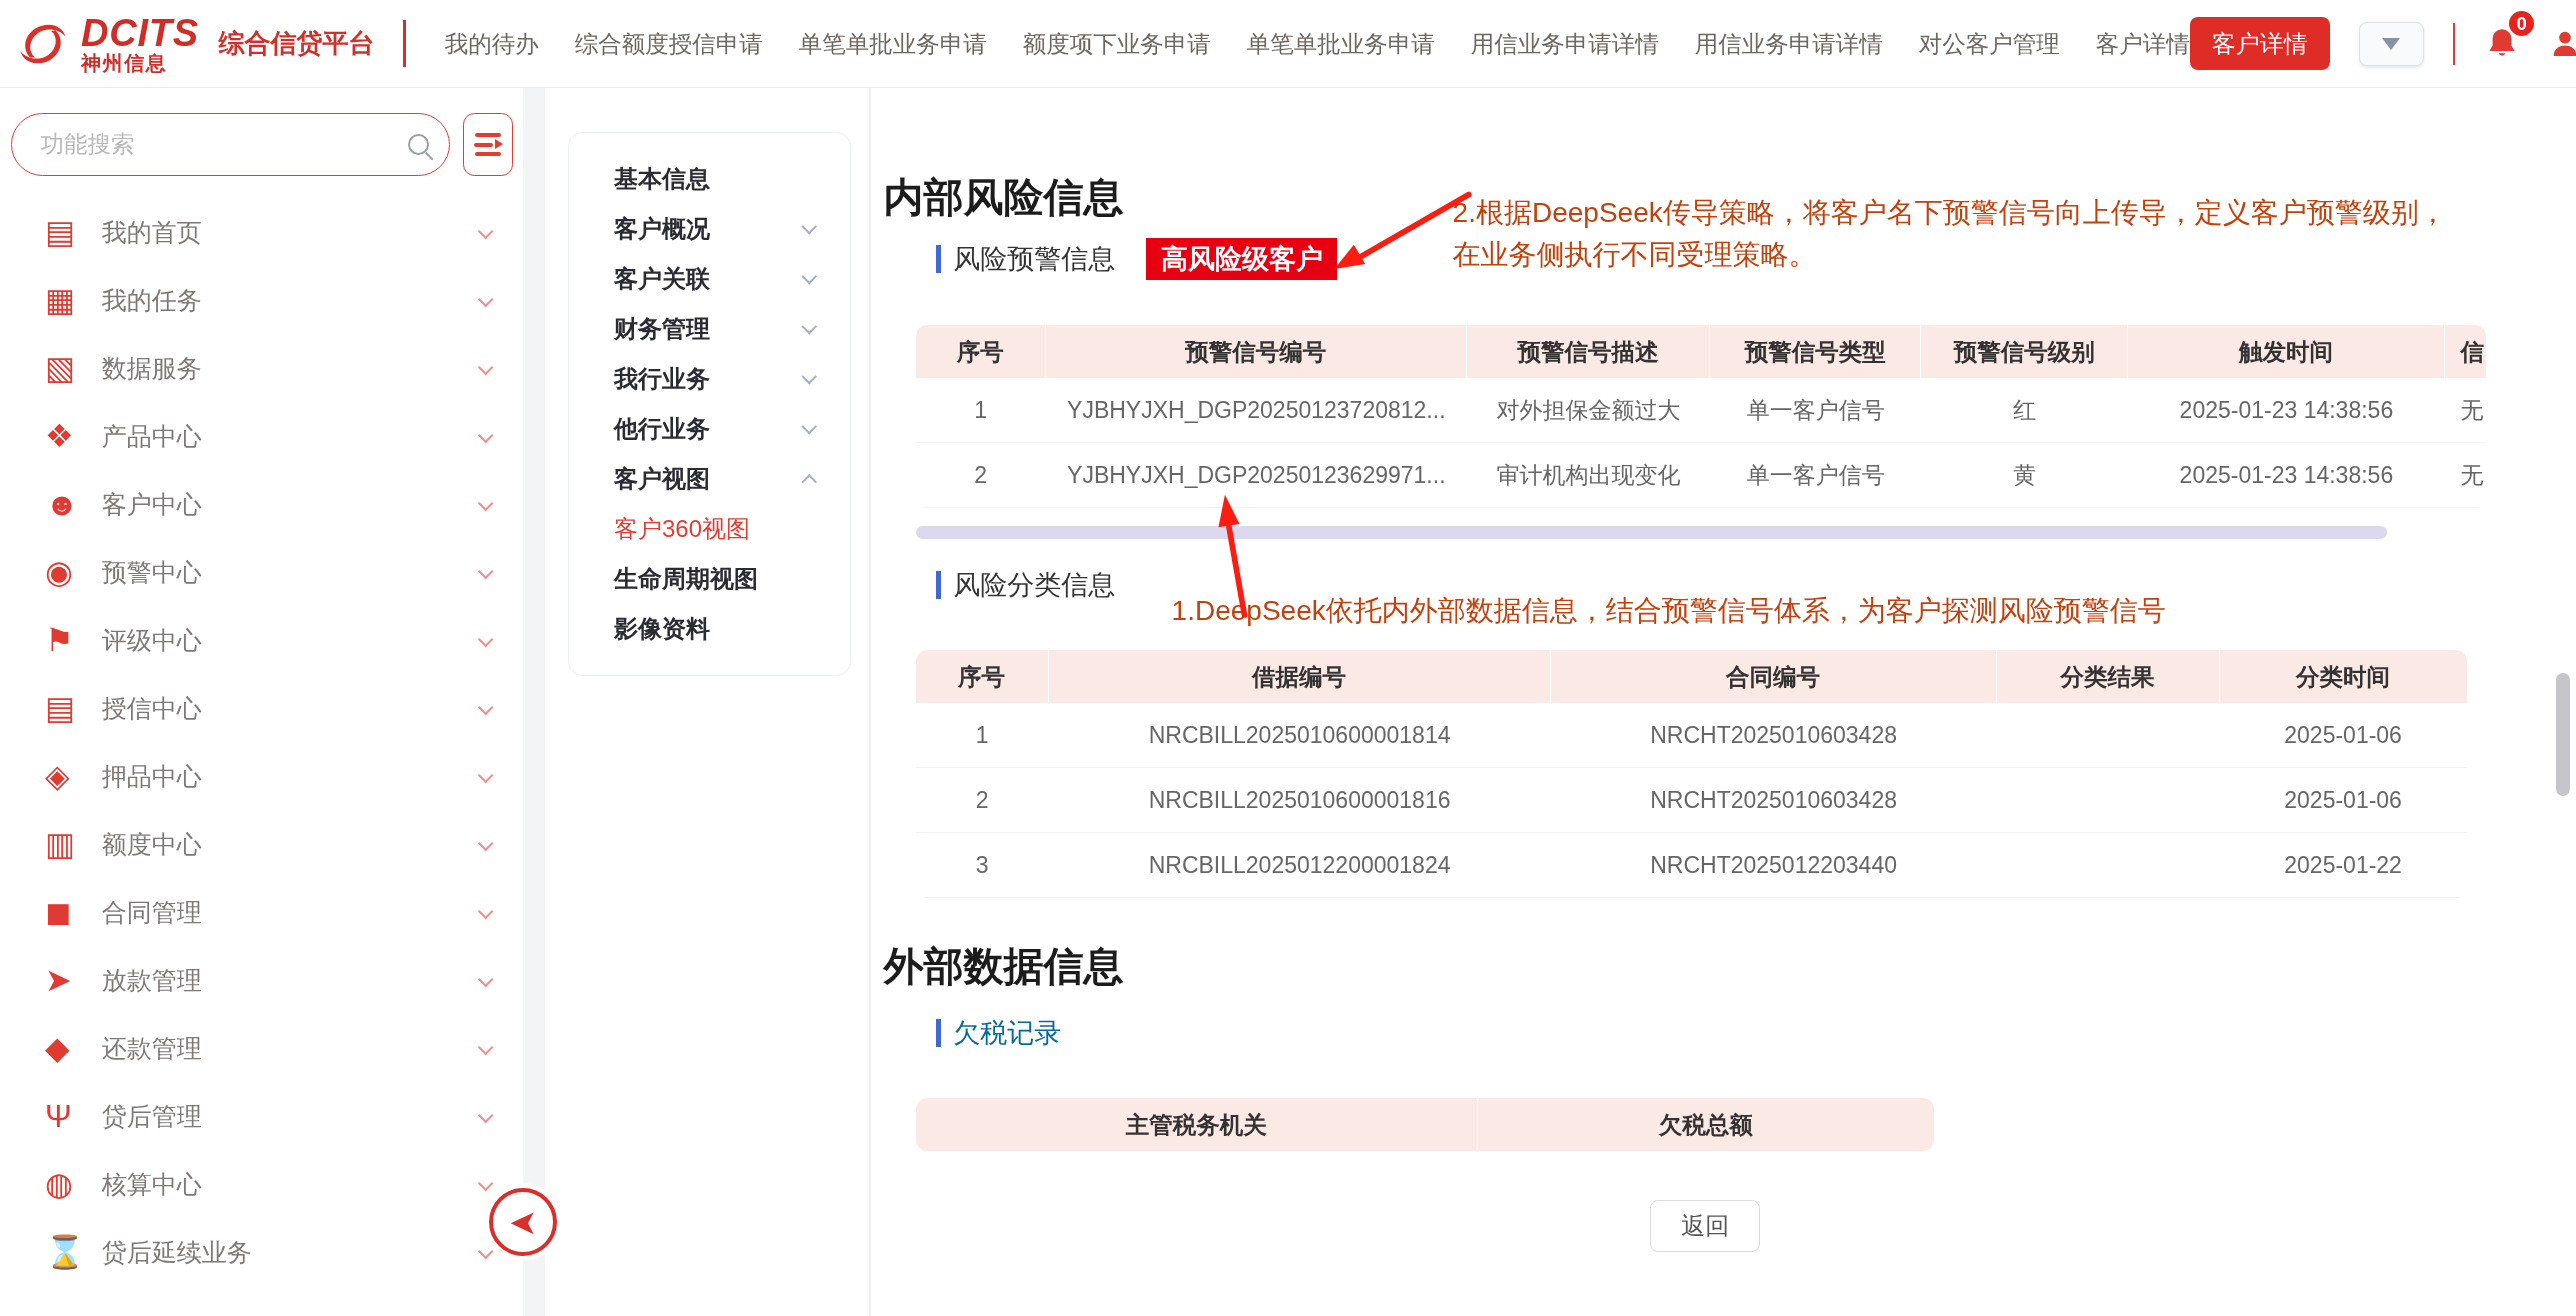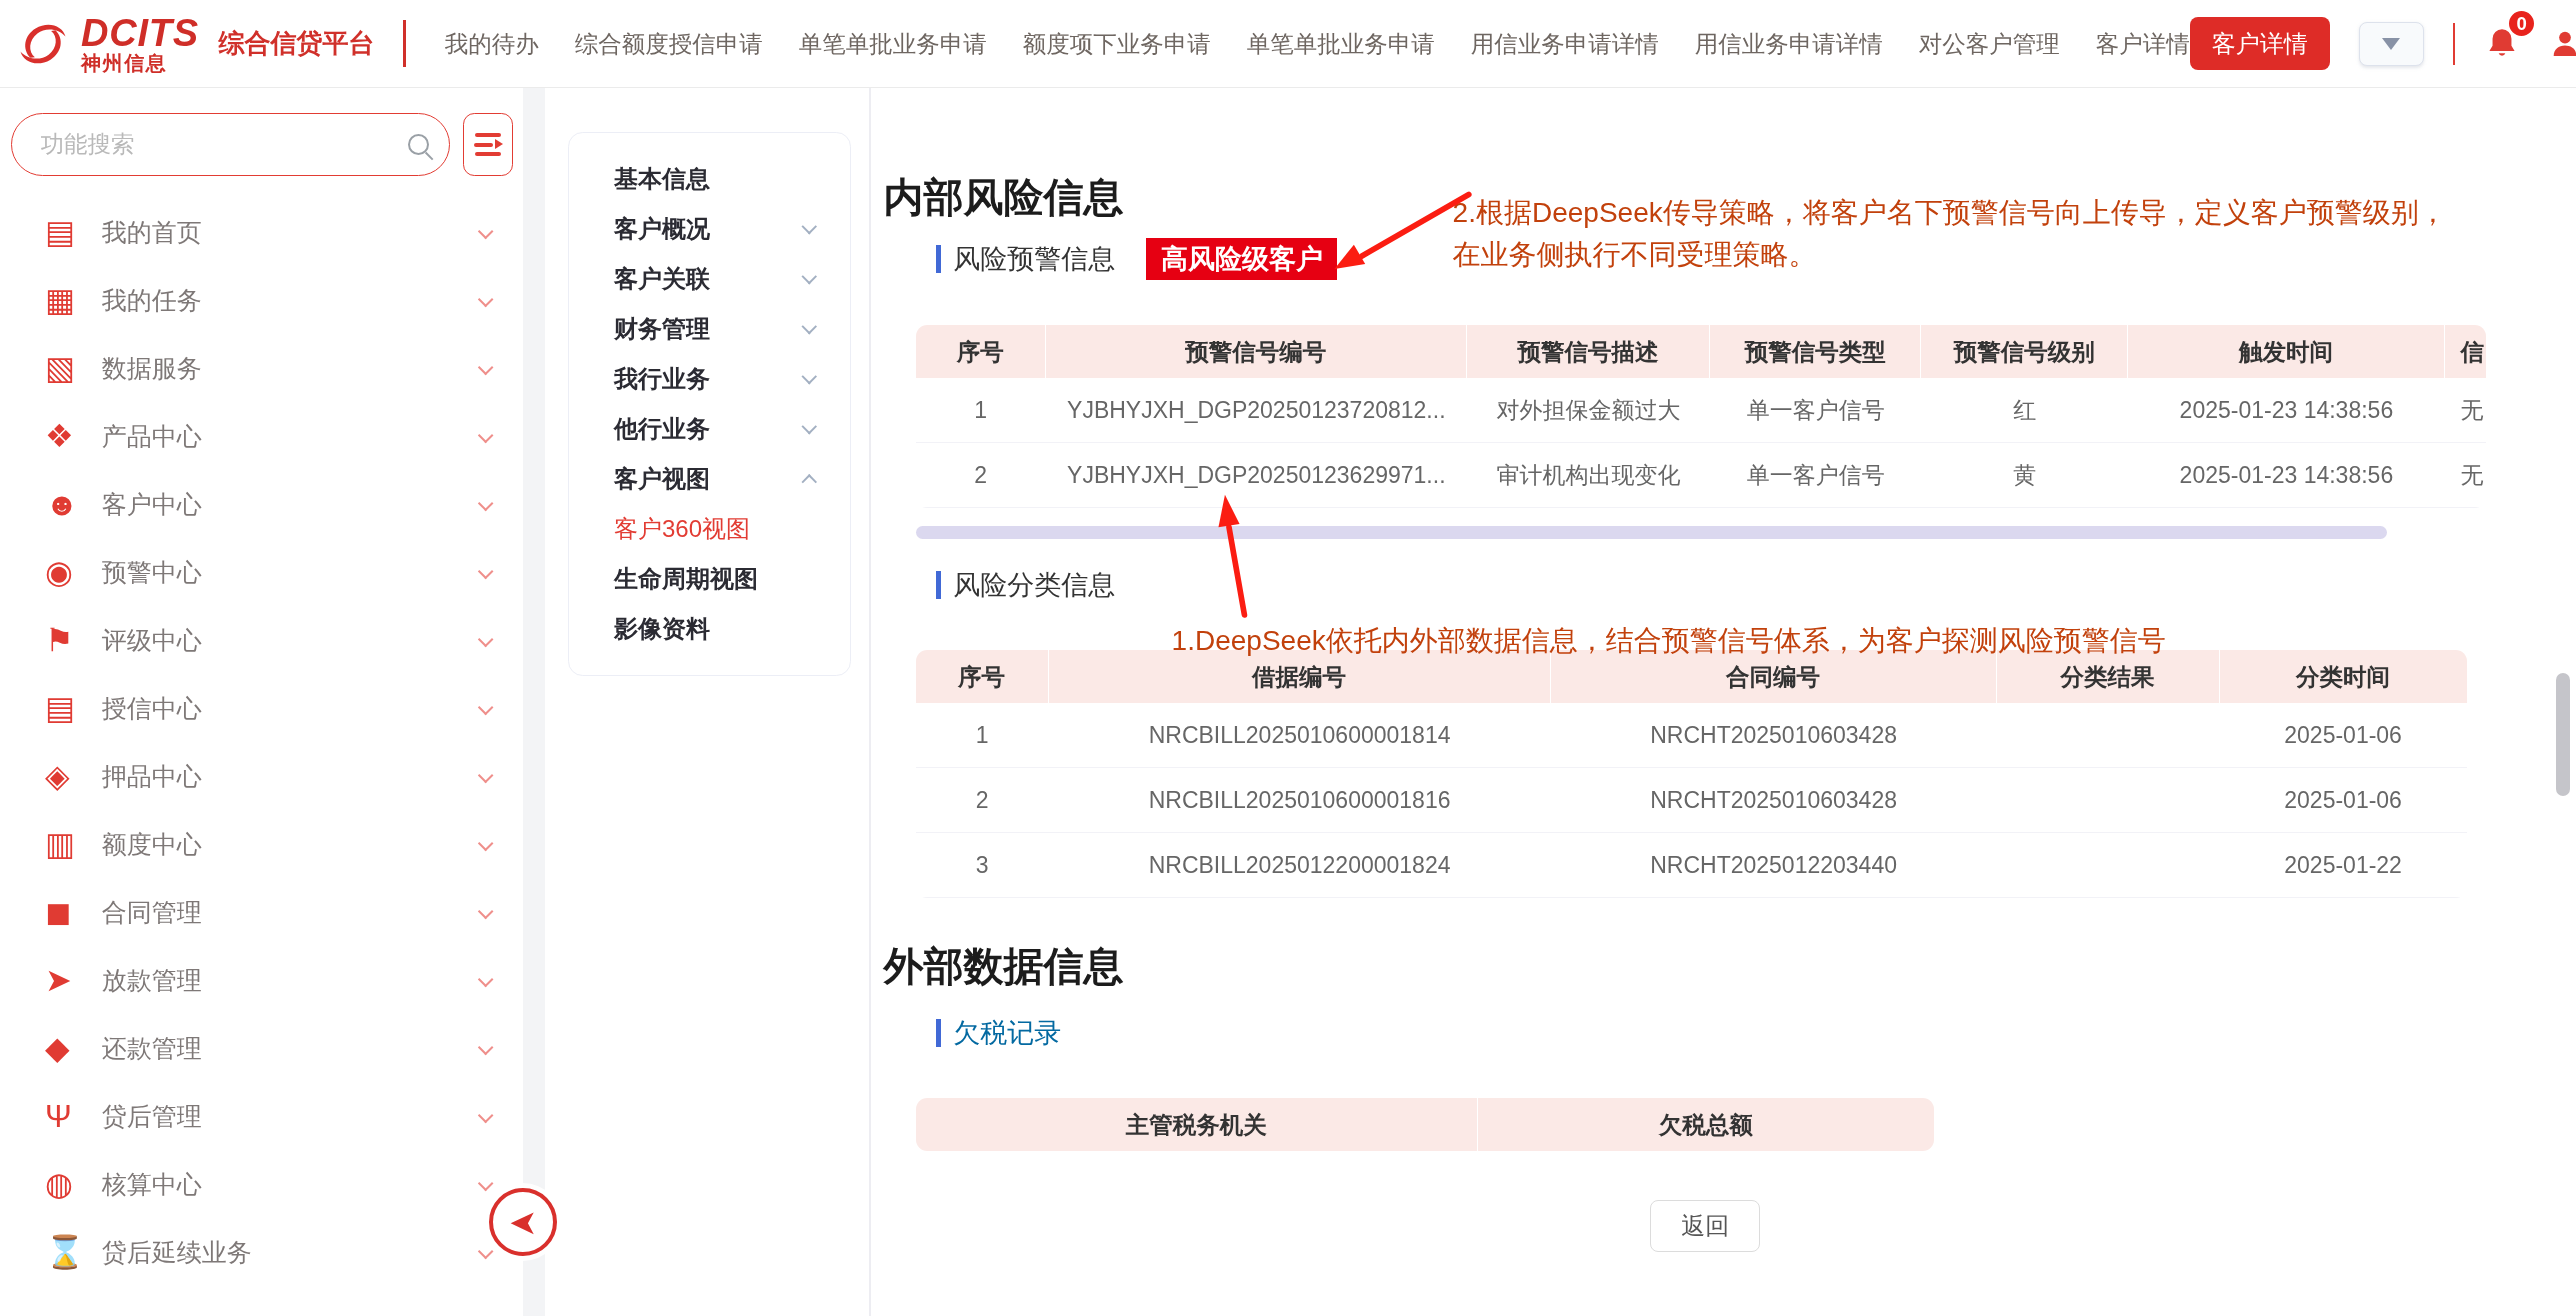--- a/index.html
+++ b/index.html
@@ -112,21 +112,21 @@
   .h1-ext  { margin-top: 50px; }
   .sec-mt3 { margin-top: 31px; }
 
   .back-btn { display: block; margin: 49px auto 0; min-width: 110px; height: 52px; background: #fff;
               border: 1.6px solid #dcdcdc; border-radius: 8px; font-size: 24px; color: #555; cursor: pointer;
               padding: 0 24px; font-family: inherit; }
 
   
   .annotation { position: absolute; color: #c2410c; font-size: 28px; line-height: 1.5; font-weight: 500; }
   .ann-2 { left: 582px; top: 104px; width: 1021px; }
-  .ann-1 { left: 301px; top: 502px; width: 1297px; white-space: nowrap; margin-top: 30px; }
+  .ann-1 { left: 301px; top: 502px; width: 1297px; white-space: nowrap; }
   .arrow-svg { position: absolute; }
   .arrow-2 { left: 452px; top: 100px; }
   .arrow-1 { left: 336px; top: 397px; }
 
   
   .page-scroll-thumb { position: absolute; right: 5.7px; top: 673px; width: 14.6px; height: 123px;
                        border-radius: 7.3px; background: #c5c5ca; z-index: 10; cursor: pointer; }
 </style>
 </head>
 <body>

